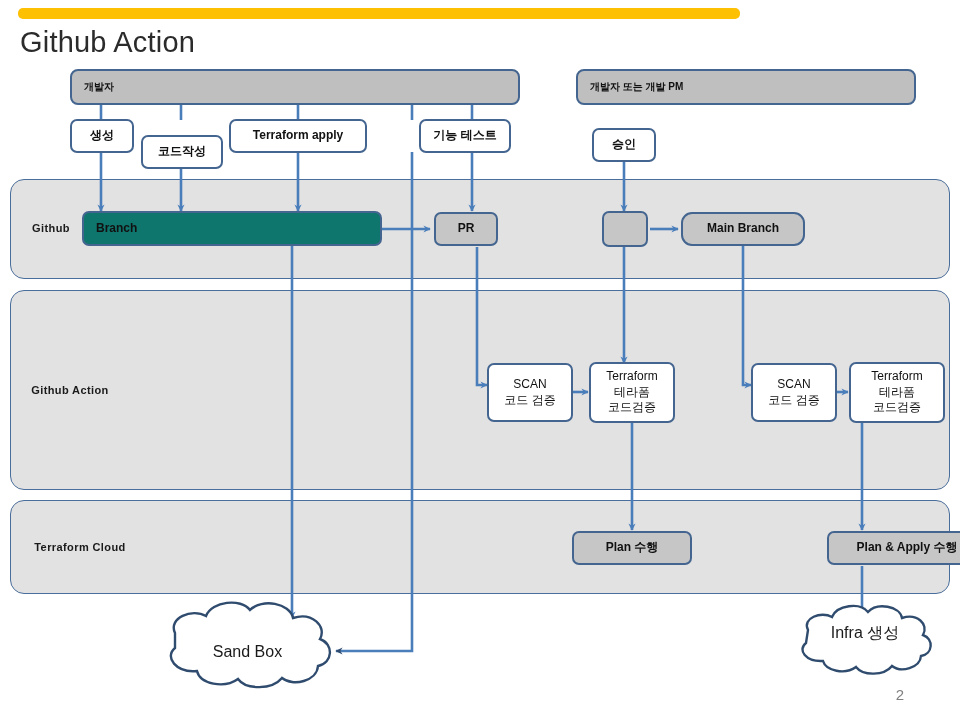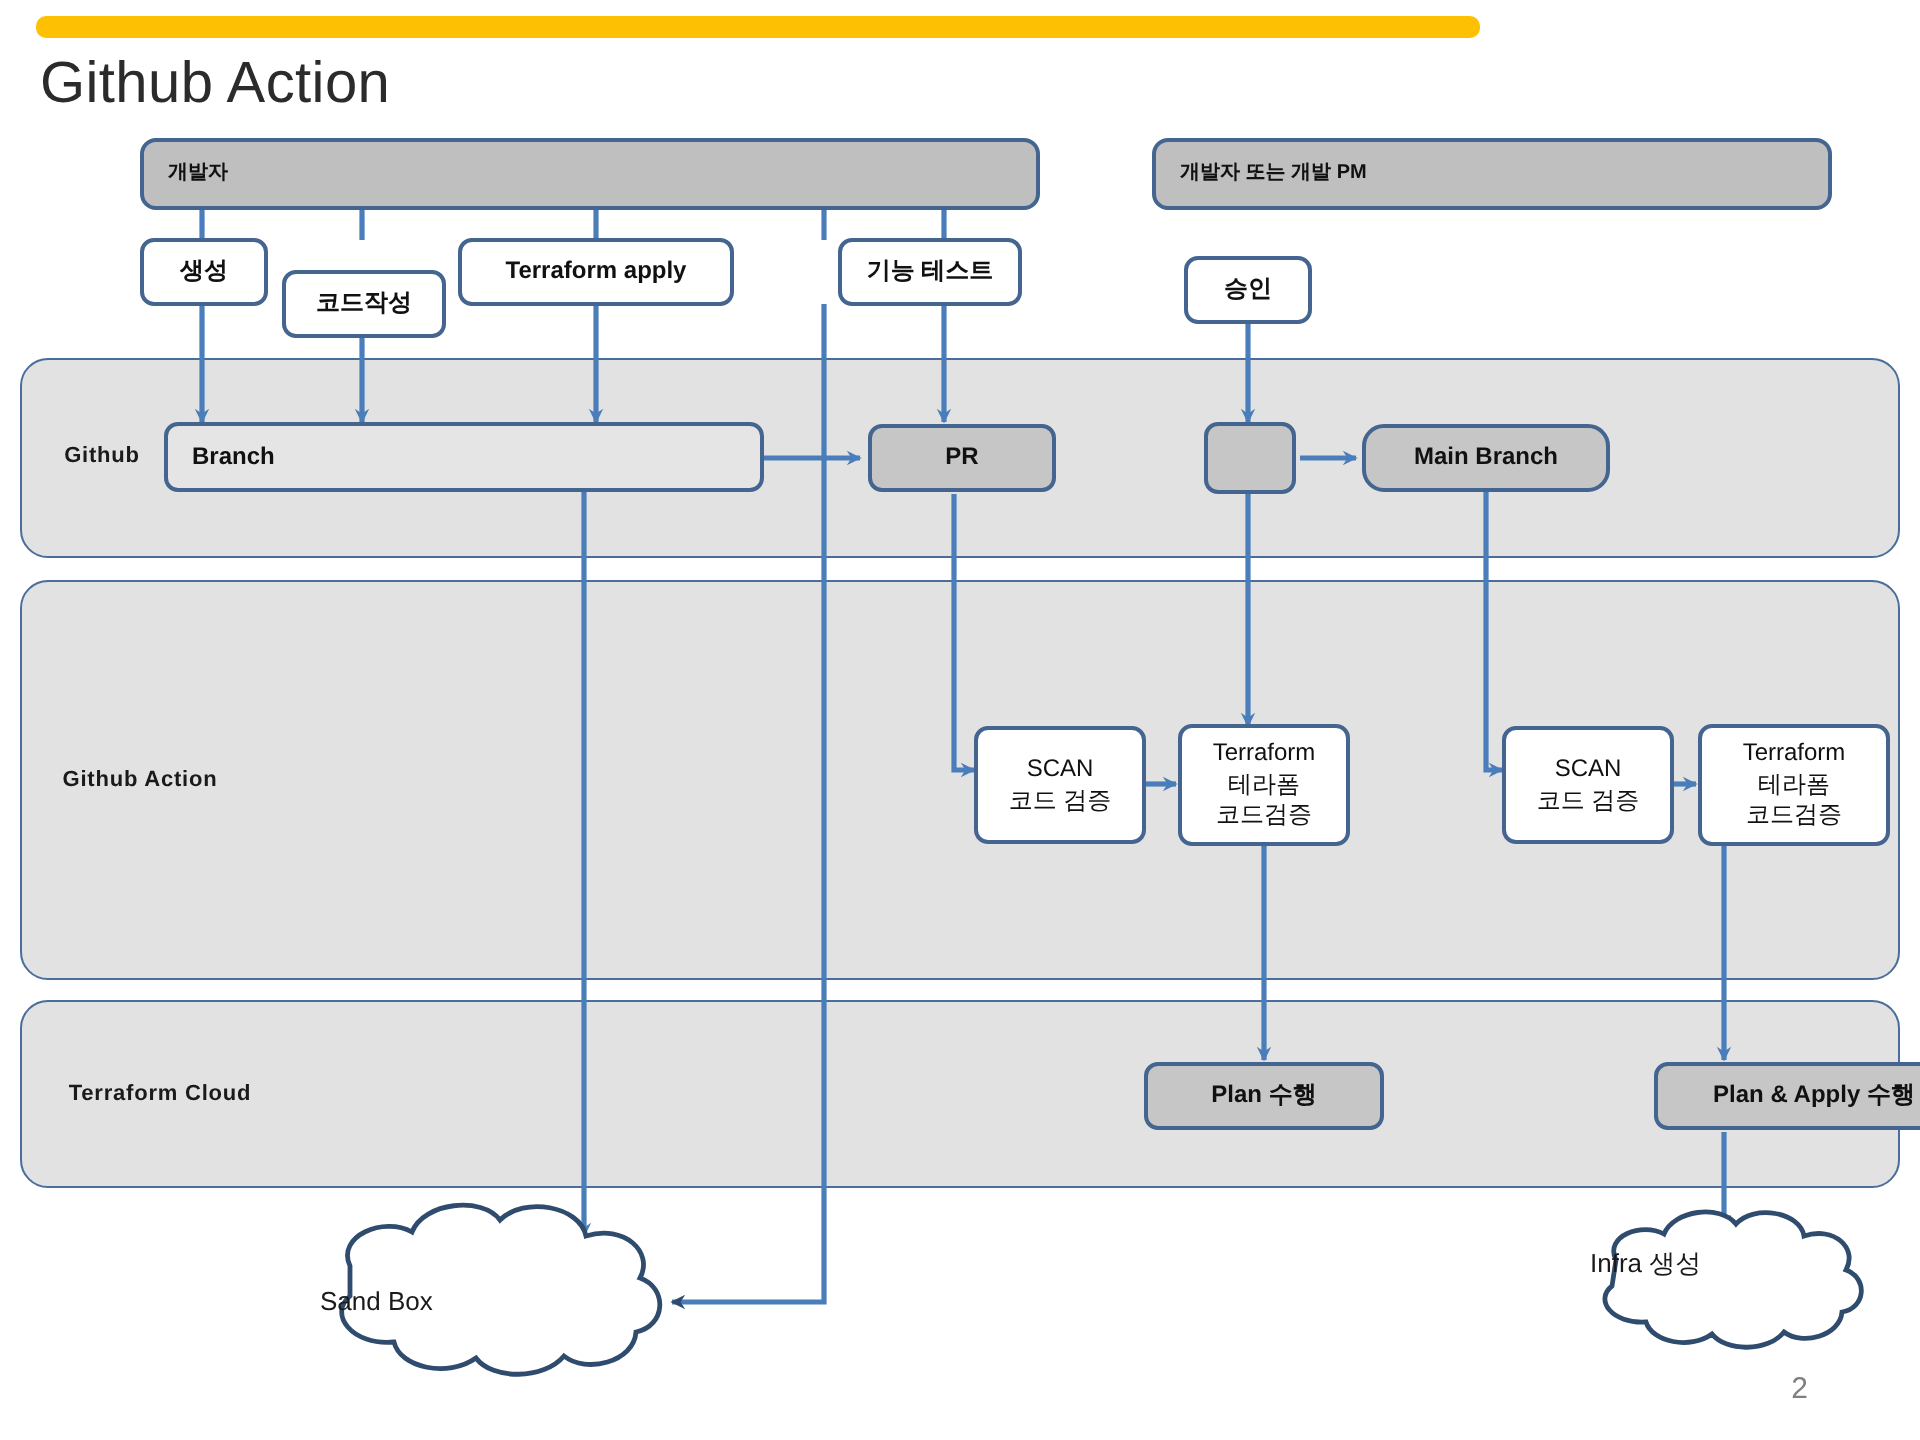--- a/index.html
+++ b/index.html
@@ -61,35 +61,35 @@
   }
   .node.actor{
     background:#BFBFBF;
     font-weight:bold;
     justify-content:flex-start;
     padding-left:12px;
     border-radius:8px;
     font-size:10px;
   }
   .node.graybar{
-    background:#e5e5e5;
+    background:#0f766e;
     justify-content:flex-start;
     padding-left:12px;
     font-weight:bold;
   }
   .node.plain{
     background:#ffffff;
     font-weight:400;
   }
 
   
   .cloud-label{
     position:absolute;
-    font-size:13px;color:#1a1a1a;
-    text-align:left;white-space:nowrap;
+    font-size:16px;color:#1a1a1a;
+    text-align:center;white-space:nowrap;
     pointer-events:none;
   }
 
   
   .page-num{
     position:absolute;right:56px;bottom:17px;
     font-size:15px;color:#808080;
   }
 </style>
 </head>
@@ -174,21 +174,21 @@
   <div class="node actor" style="left:70px;top:69px;width:450px;height:36px;">개발자</div>
   <div class="node actor" style="left:576px;top:69px;width:340px;height:36px;">개발자 또는 개발 PM</div>
 
   <div class="node white" style="left:70px;top:119px;width:64px;height:34px;">생성</div>
   <div class="node white" style="left:141px;top:135px;width:82px;height:34px;">코드작성</div>
   <div class="node white" style="left:229px;top:119px;width:138px;height:34px;">Terraform apply</div>
   <div class="node white" style="left:372px;top:119px;width:92px;height:34px;margin-left:47px;">기능 테스트</div>
   <div class="node white" style="left:592px;top:128px;width:64px;height:34px;">승인</div>
 
   <div class="node graybar" style="left:82px;top:211px;width:300px;height:35px;">Branch</div>
-  <div class="node gray" style="left:434px;top:212px;width:94px;height:34px;">PR</div>
+  <div class="node gray" style="left:434px;top:212px;width:64px;height:34px;">PR</div>
   <div class="node gray" style="left:602px;top:211px;width:46px;height:36px;"></div>
   <div class="node gray" style="left:681px;top:212px;width:124px;height:34px;border-radius:11px;">Main Branch</div>
 
   <div class="node plain" style="left:487px;top:363px;width:86px;height:59px;">SCAN
 코드 검증</div>
   <div class="node plain" style="left:589px;top:362px;width:86px;height:61px;">Terraform
 테라폼
 코드검증</div>
   <div class="node plain" style="left:751px;top:363px;width:86px;height:59px;">SCAN
 코드 검증</div>

